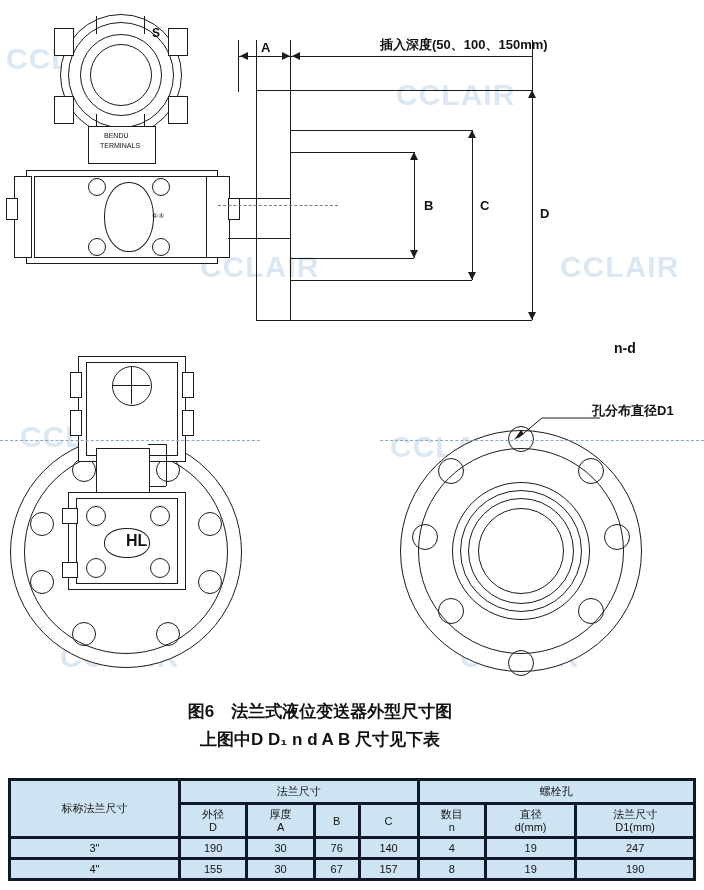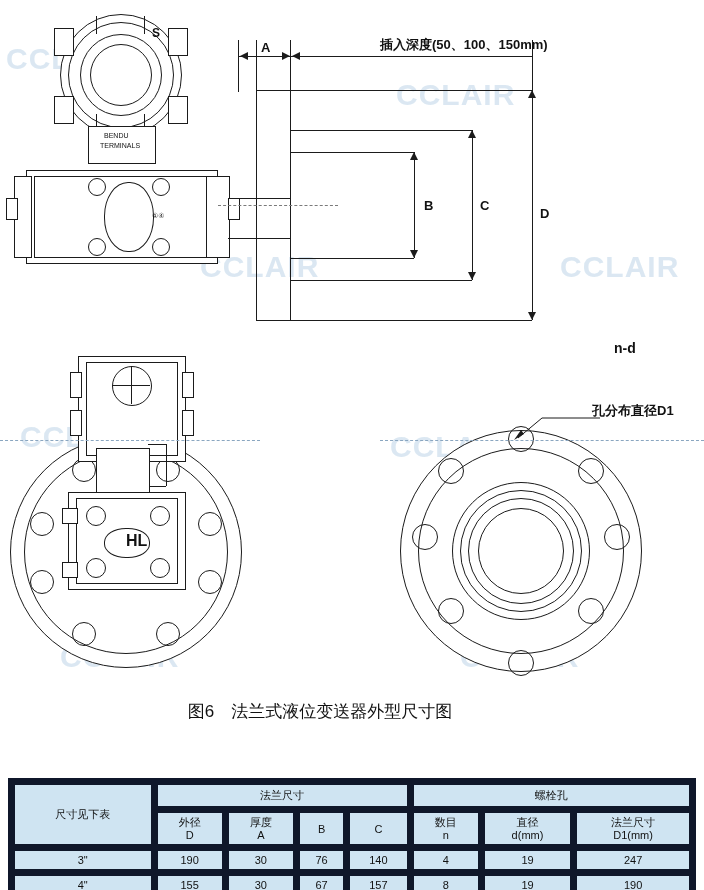--- a/index.html
+++ b/index.html
@@ -36,27 +36,27 @@
   .circ{position:absolute;border:1px solid #1b1b1b;border-radius:50%;background:transparent;}
   .fillw{background:#ffffff;}
 
   .lbl{position:absolute;font-size:12px;color:#111;white-space:nowrap;}
   .lbl-b{font-weight:bold;}
   .dimtxt{position:absolute;font-size:13px;font-weight:bold;color:#111;}
 
   
   .caption{
     position:absolute;left:0;width:640px;text-align:center;
-    font-size:17px;font-weight:normal;color:#111;
+    font-size:17px;font-weight:bold;color:#111;
   }
 
   
   .tbl-wrap{position:absolute;left:8px;top:778px;width:688px;}
   table{border-collapse:collapse;width:688px;font-size:11px;}
-  th,td{border:7px solid #0f172a;text-align:center;padding:3px 2px;color:#111;}
+  th,td{border:3px solid #0f172a;text-align:center;padding:3px 2px;color:#111;}
   thead th{background:#cfe4f2;font-weight:normal;}
   tbody td{background:#cfe4f2;}
   .two-line{line-height:1.15;}
 </style>
 </head>
 <body>
 
 <div class="sheet">
 
   <div class="wm" style="left:6px;top:42px;font-size:30px;">CCLAIR</div>
@@ -238,26 +238,27 @@
       <svg width="92" height="40" viewBox="0 0 92 40">
         <polyline points="6,38 30,18 88,18" fill="none" stroke="#1b1b1b" stroke-width="1"></polyline>
         <polygon points="2,40 12,34 9,30" fill="#1b1b1b"></polygon>
       </svg>
     </div>
     <div class="lbl lbl-b" style="left:592px;top:402px;font-size:13px;">孔分布直径D1</div>
     <div class="lbl lbl-b" style="left:614px;top:340px;font-size:14px;">n-d</div>
   </div>
 
   <div class="caption" style="top:700px;">图6　法兰式液位变送器外型尺寸图</div>
+  <div class="caption" style="top:728px;">上图中D D₁ n d A B  尺寸见下表</div>
 
   <div class="tbl-wrap">
     <table>
       <thead>
         <tr>
-          <th rowspan="2">尺寸见下表</th>
+          <th rowspan="2">标称法兰尺寸</th>
           <th colspan="4">法兰尺寸</th>
           <th colspan="3">螺栓孔</th>
         </tr>
         <tr>
           <th class="two-line">
             <div>外径</div>
             <div>D</div>
           </th>
           <th class="two-line">
             <div>厚度</div>

